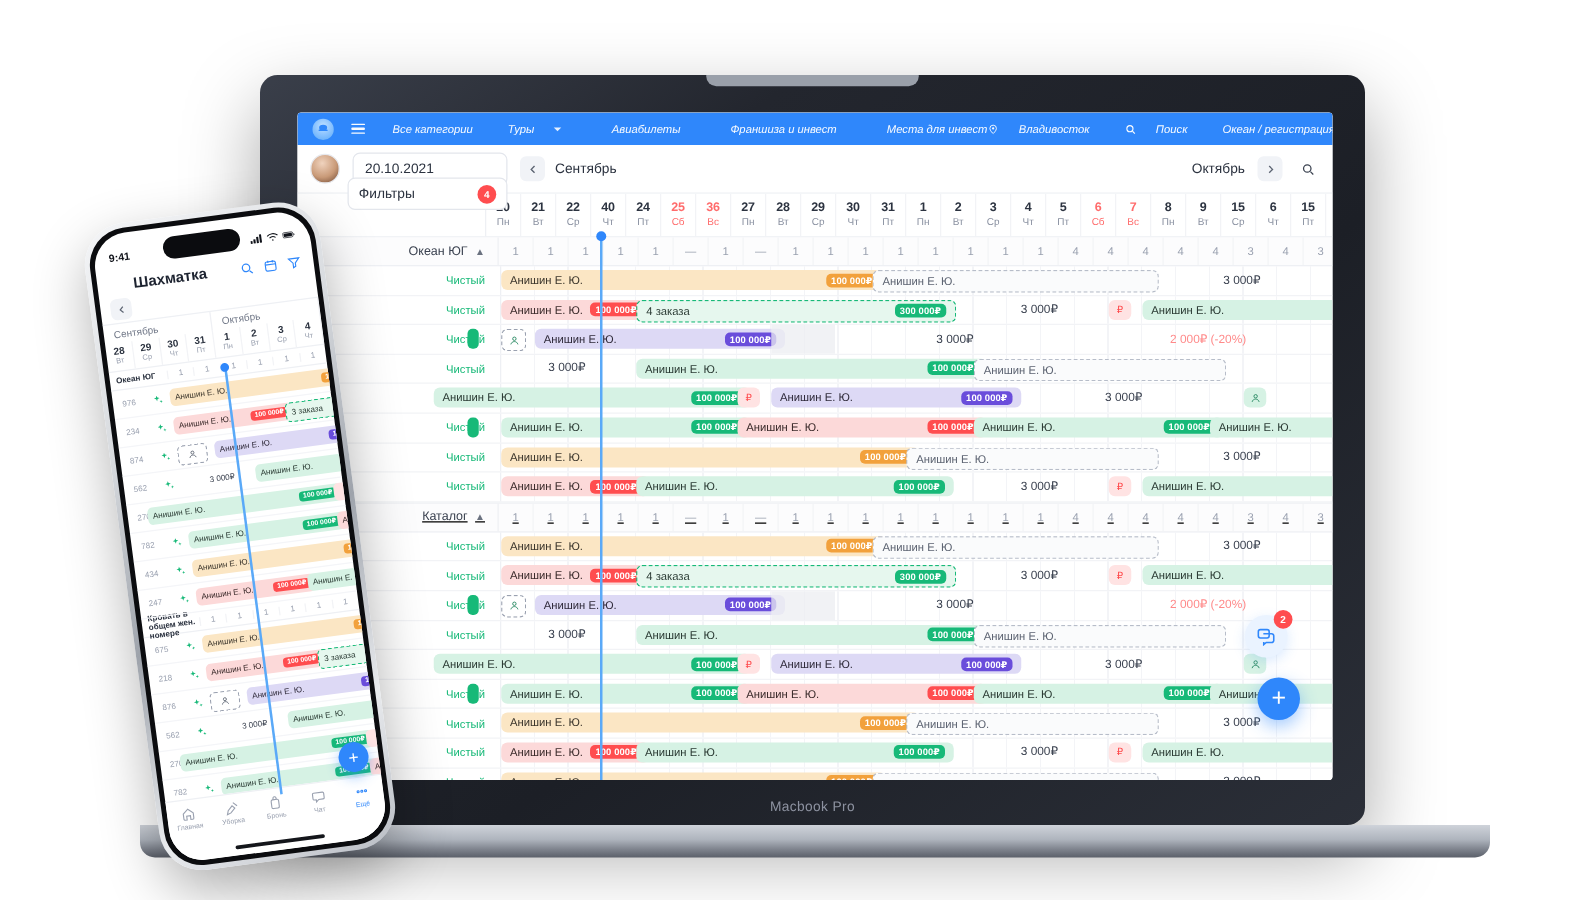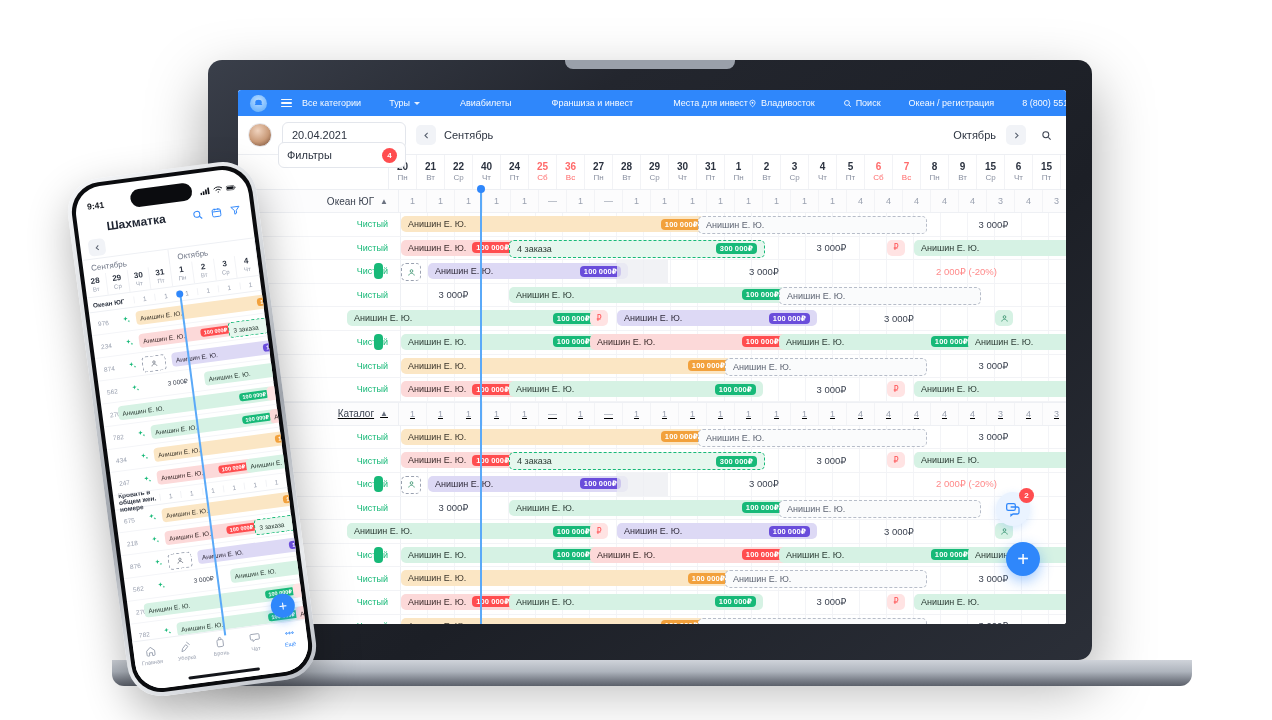--- a/index.html
+++ b/index.html
@@ -47,21 +47,21 @@
     padding:0 12px;gap:0;flex:0 0 26px;color:#fff;font-size:9px;
   }
   .tb-logo{
     width:17px;height:17px;border-radius:50%;
     background:radial-gradient(circle at 50% 35%,#bfe0ff 0%,#8ec5ff 45%,#5aa9f8 100%);
     display:flex;align-items:center;justify-content:center;margin-right:14px;flex:0 0 auto;
   }
   .tb-logo svg{width:11px;height:11px;}
   .tb-burger{display:flex;flex-direction:column;gap:2px;margin-right:6px;}
   .tb-burger i{display:block;width:11px;height:1.5px;background:#fff;border-radius:1px;}
-  .tb-item{display:flex;align-items:center;gap:4px;white-space:nowrap;opacity:.97;}
+  .tb-item{display:flex;align-items:center;gap:16px;white-space:nowrap;opacity:.97;font-style:italic;}
   .tb-cat{margin-right:28px;}
   .tb-nav{display:flex;align-items:center;gap:40px;flex:1;}
   .tb-right{display:flex;align-items:center;gap:28px;}
   .caret{width:0;height:0;border-left:3px solid transparent;border-right:3px solid transparent;border-top:3.5px solid rgba(255,255,255,.9);}
   .pin svg,.mag svg{width:9px;height:9px;display:block;}
 
   .workbar{
     height:38px;flex:0 0 38px;background:#fff;border-bottom:1px solid #edeff3;
     display:flex;align-items:center;padding:0 10px;gap:10px;
   }
@@ -247,20 +247,21 @@
   .ph-sec2{border-top:1px solid #eef0f4;text-decoration:underline;}
 </style>
 </head>
 <body>
 
 <div class="stage">
 
   <div class="laptop">
     <div class="laptop-body"></div>
     <div class="laptop-notch"></div>
+    <div class="laptop-label">Macbook Pro</div>
     <div class="laptop-base"></div>
 
     <div class="laptop-screen">
       <div class="app">
 
         <div class="topbar">
           <div class="tb-logo">
             <svg viewBox="0 0 24 24" fill="#2f87fb">
                 <ellipse cx="12" cy="9" rx="7" ry="5"></ellipse>
                 <rect x="4" y="12" width="16" height="3" rx="1.5"></rect>
@@ -313,21 +314,21 @@
             </div>
             <div class="tb-item">
               <span>8 (800) 551-32-30</span>
             </div>
           </div>
         </div>
 
         <div class="workbar">
           <div class="avatar"></div>
           <div class="dateinput">
-            <span title="дд.мм.гггг">20.04.2021</span>
+            <span title="дд.мм.гггг">20.10.2021</span>
           </div>
           <div class="monthnav">
             <div class="navbtn">
               <svg viewBox="0 0 24 24" width="9" height="9" fill="none" stroke="#5c6472" stroke-width="3">
                   <path d="M15 5l-7 7 7 7"></path>
                 </svg>
             </div>
             <div class="monthlabel">Сентябрь</div>
             <div class="month-right">
               <div class="monthlabel">Октябрь</div>

